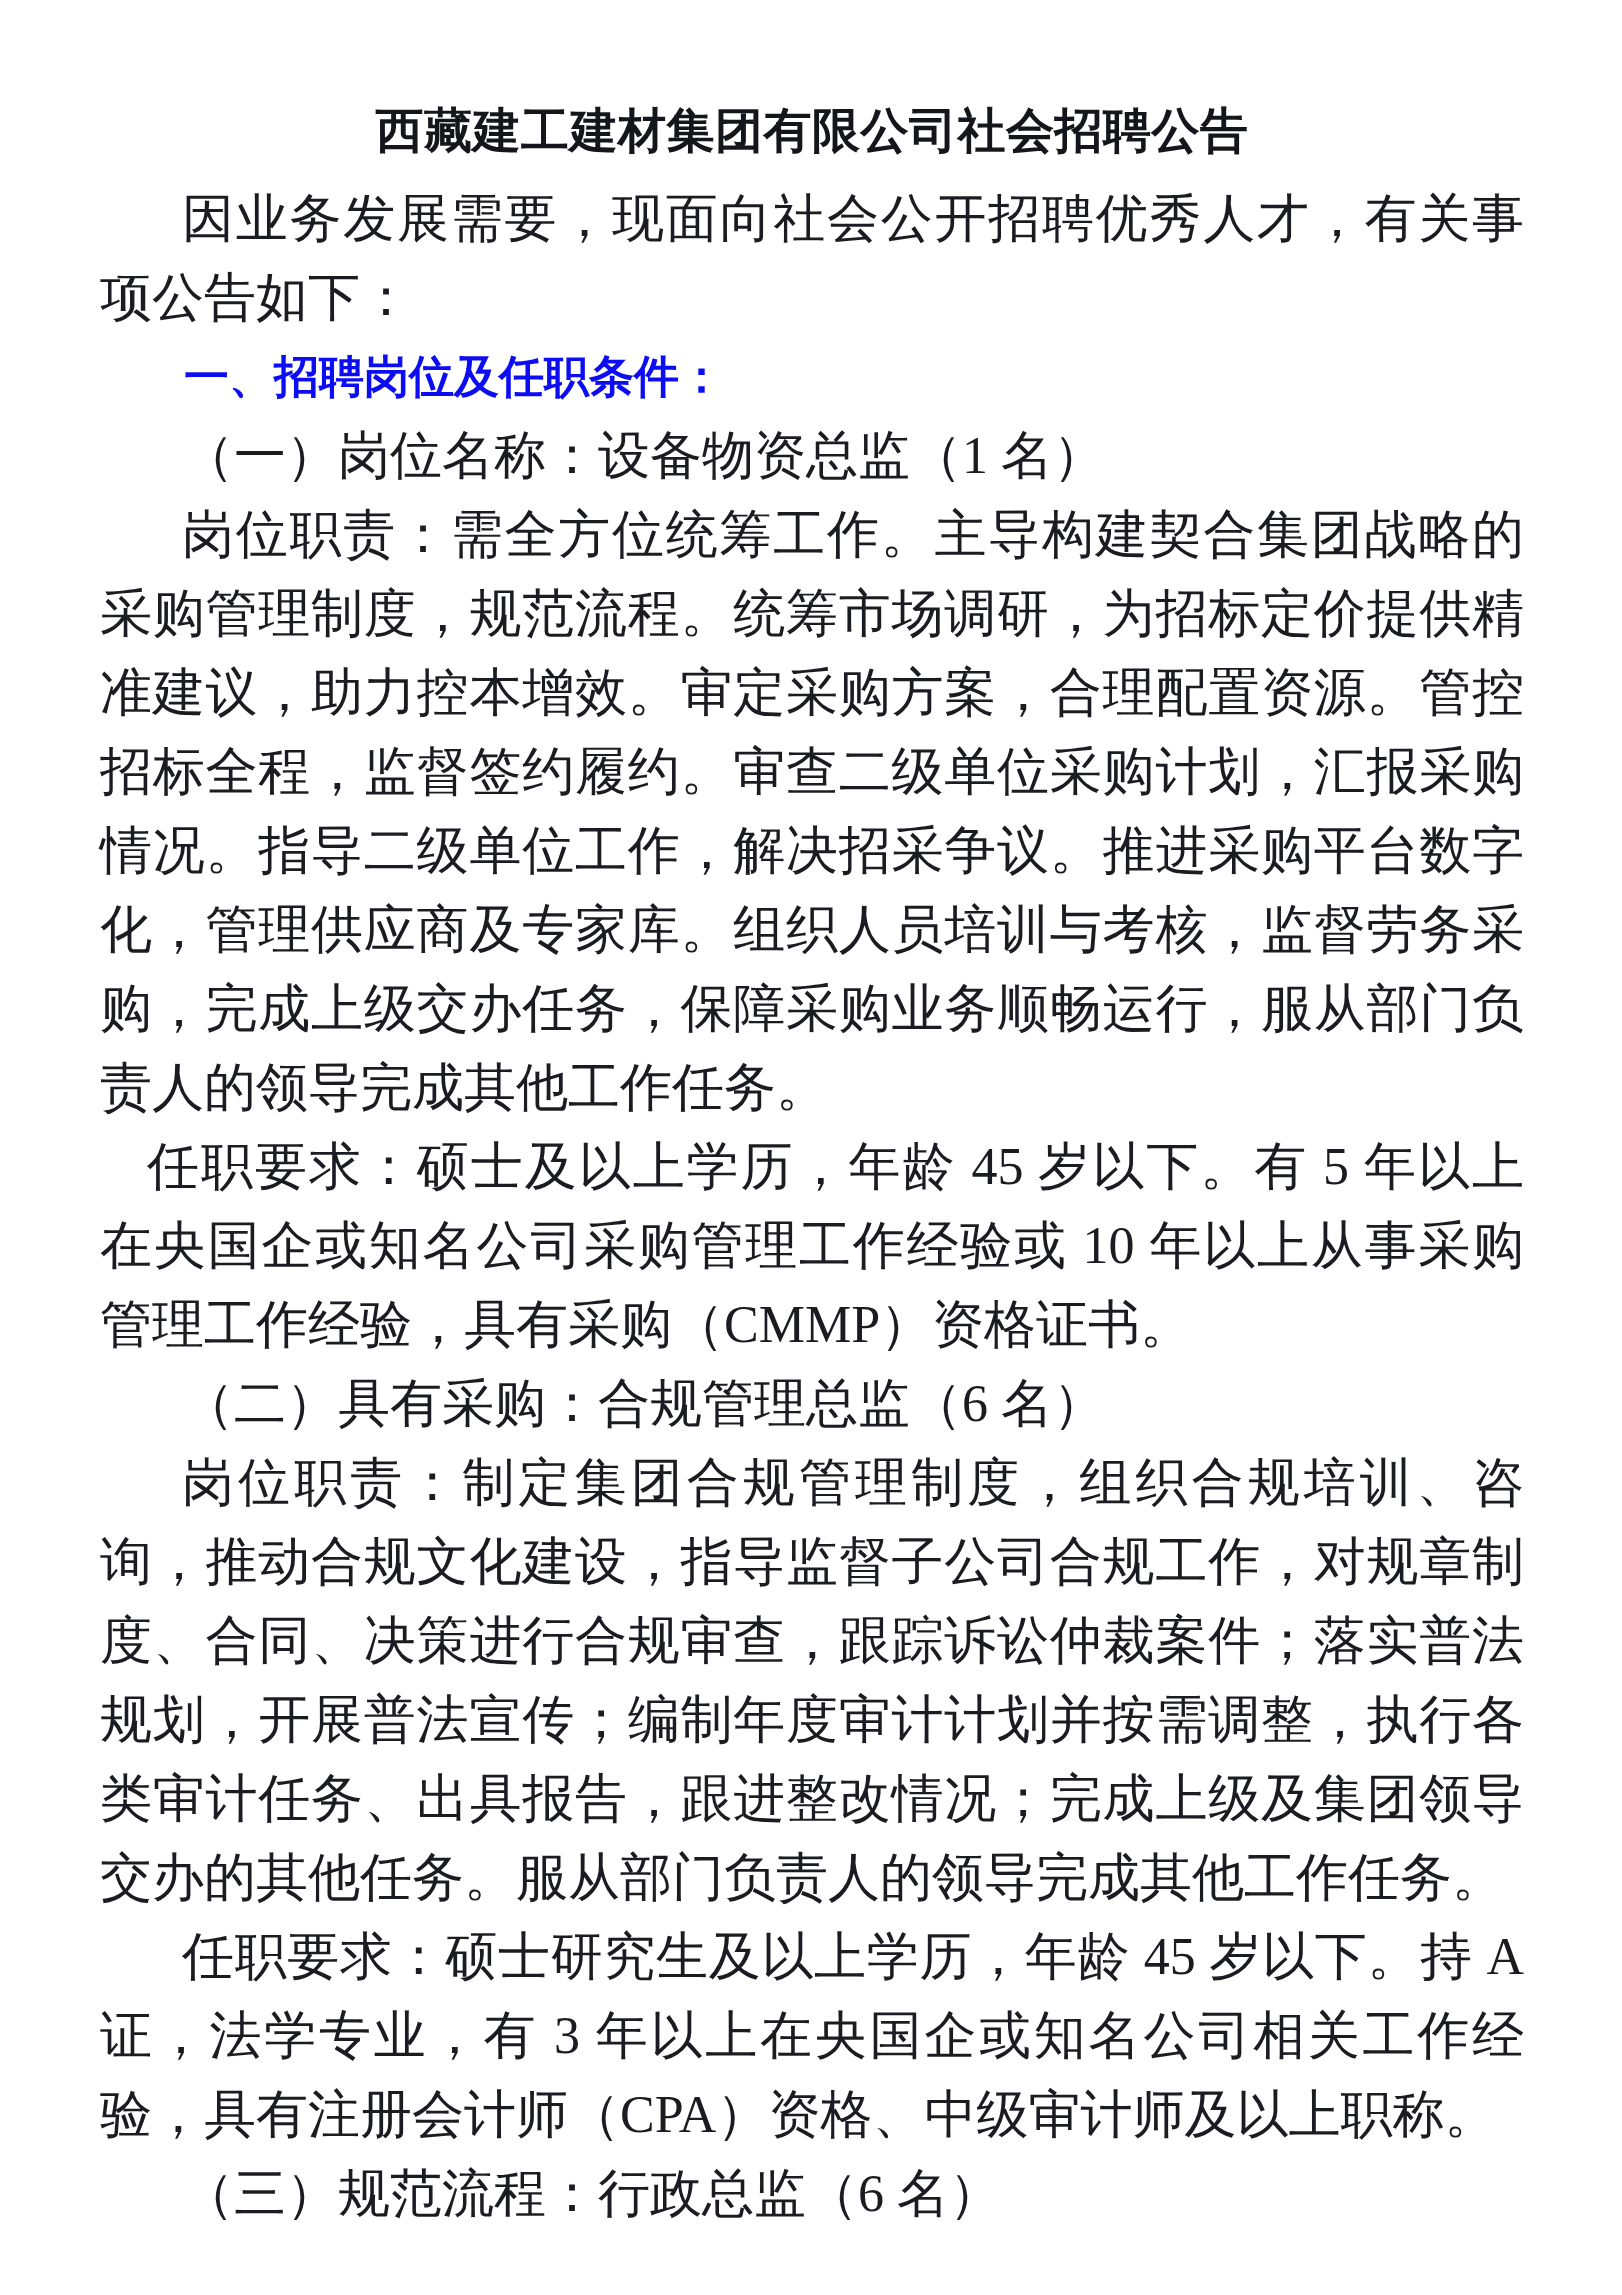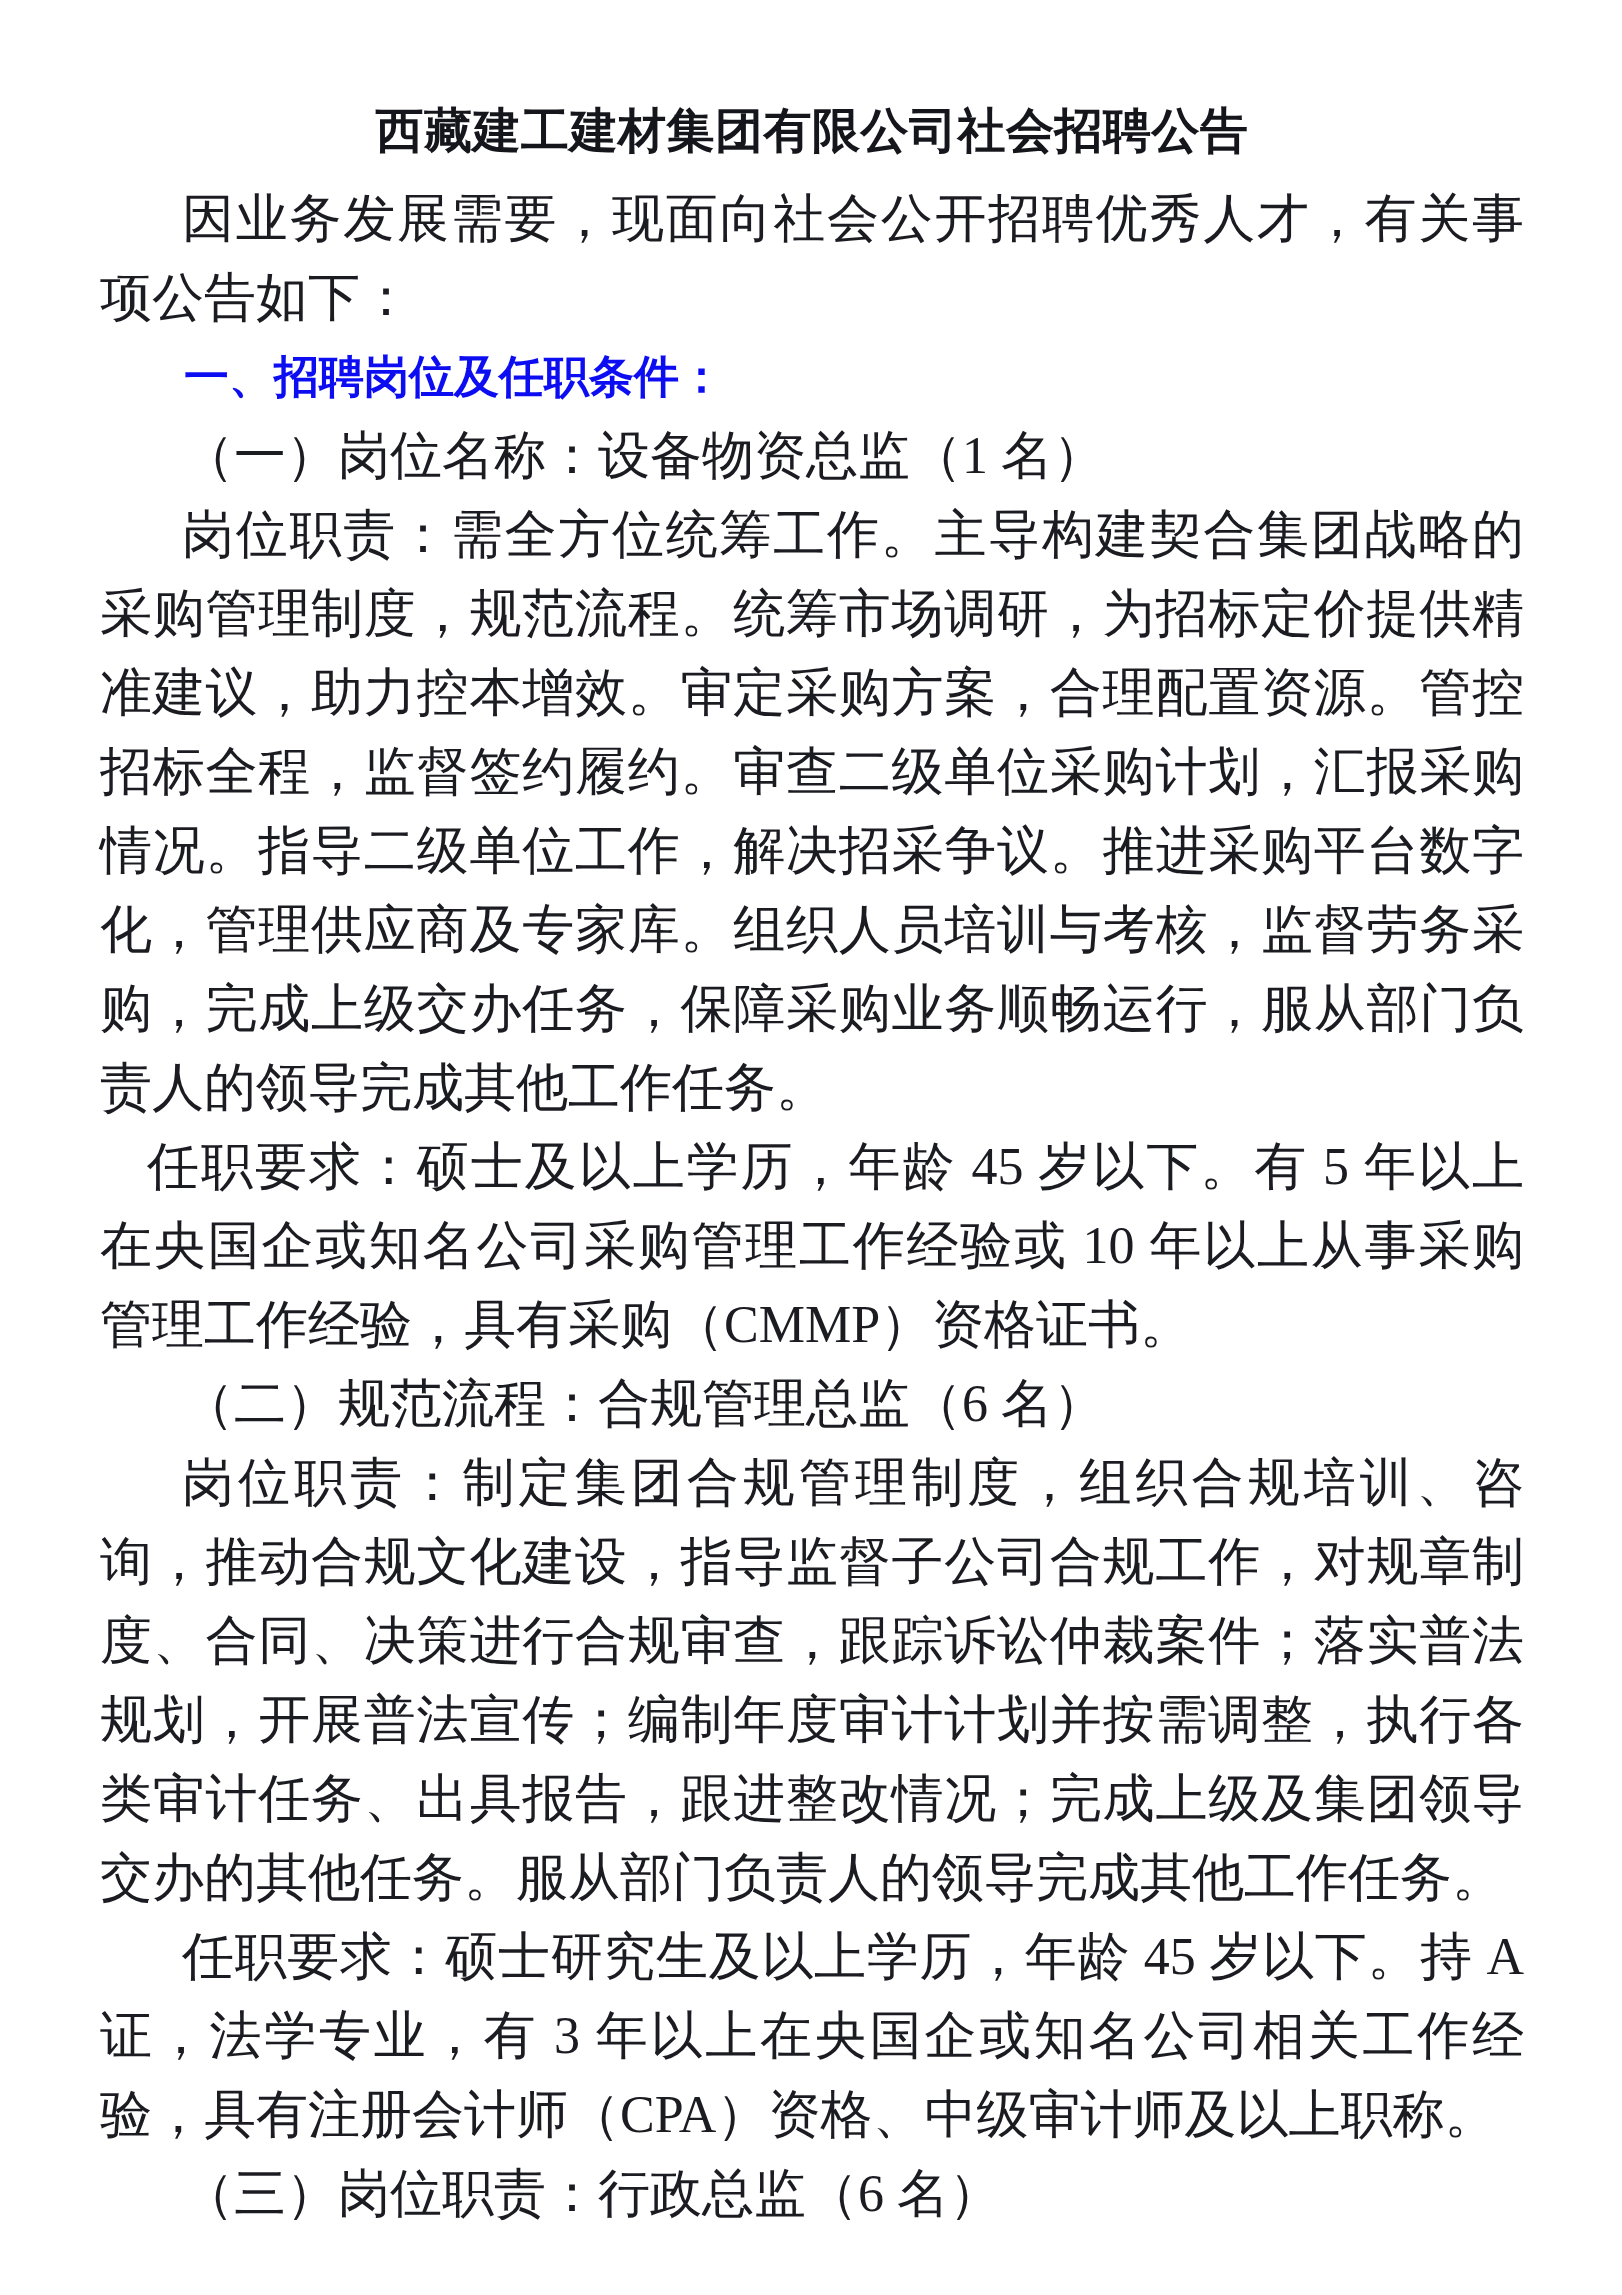--- a/index.html
+++ b/index.html
@@ -67,27 +67,27 @@
     <b class="label">（一）岗位名称：</b><span>设备物资总监（1 名）</span>
   </p>
   <p class="body indent2">
     <b class="label">岗位职责：</b><span>需全方位统筹工作。主导构建契合集团战略的采购管理制度，规范流程。统筹市场调研，为招标定价提供精准建议，助力控本增效。审定采购方案，合理配置资源。管控招标全程，监督签约履约。审查二级单位采购计划，汇报采购情况。指导二级单位工作，解决招采争议。推进采购平台数字化，管理供应商及专家库。组织人员培训与考核，监督劳务采购，完成上级交办任务，保障采购业务顺畅运行，服从部门负责人的领导完成其他工作任务。</span>
   </p>
   <p class="body indent-req1">
     <b class="label">任职要求：</b><span>硕士及以上学历，年龄 45 岁以下。有 5 年以上在央国企或知名公司采购管理工作经验或 10 年以上从事采购管理工作经验，具有采购（CMMP）资格证书。</span>
   </p>
 
   <p class="body indent2">
-    <b class="label">（二）规范流程：</b><span>合规管理总监（6 名）</span>
+    <b class="label">（二）具有采购：</b><span>合规管理总监（6 名）</span>
   </p>
   <p class="body indent2">
     <b class="label">岗位职责：</b><span>制定集团合规管理制度，组织合规培训、咨询，推动合规文化建设，指导监督子公司合规工作，对规章制度、合同、决策进行合规审查，跟踪诉讼仲裁案件；落实普法规划，开展普法宣传；编制年度审计计划并按需调整，执行各类审计任务、出具报告，跟进整改情况；完成上级及集团领导交办的其他任务。服从部门负责人的领导完成其他工作任务。</span>
   </p>
   <p class="body indent2 gap-before">
     <b class="label">任职要求：</b><span>硕士研究生及以上学历，年龄 45 岁以下。持 A 证，法学专业，有 3 年以上在央国企或知名公司相关工作经验，具有注册会计师（CPA）资格、中级审计师及以上职称。</span>
   </p>
 
   <p class="body indent2">
-    <b class="label">（三）岗位职责：</b><span>行政总监（6 名）</span>
+    <b class="label">（三）规范流程：</b><span>行政总监（6 名）</span>
   </p>
 
 </div>
 
 
 </body></html>

